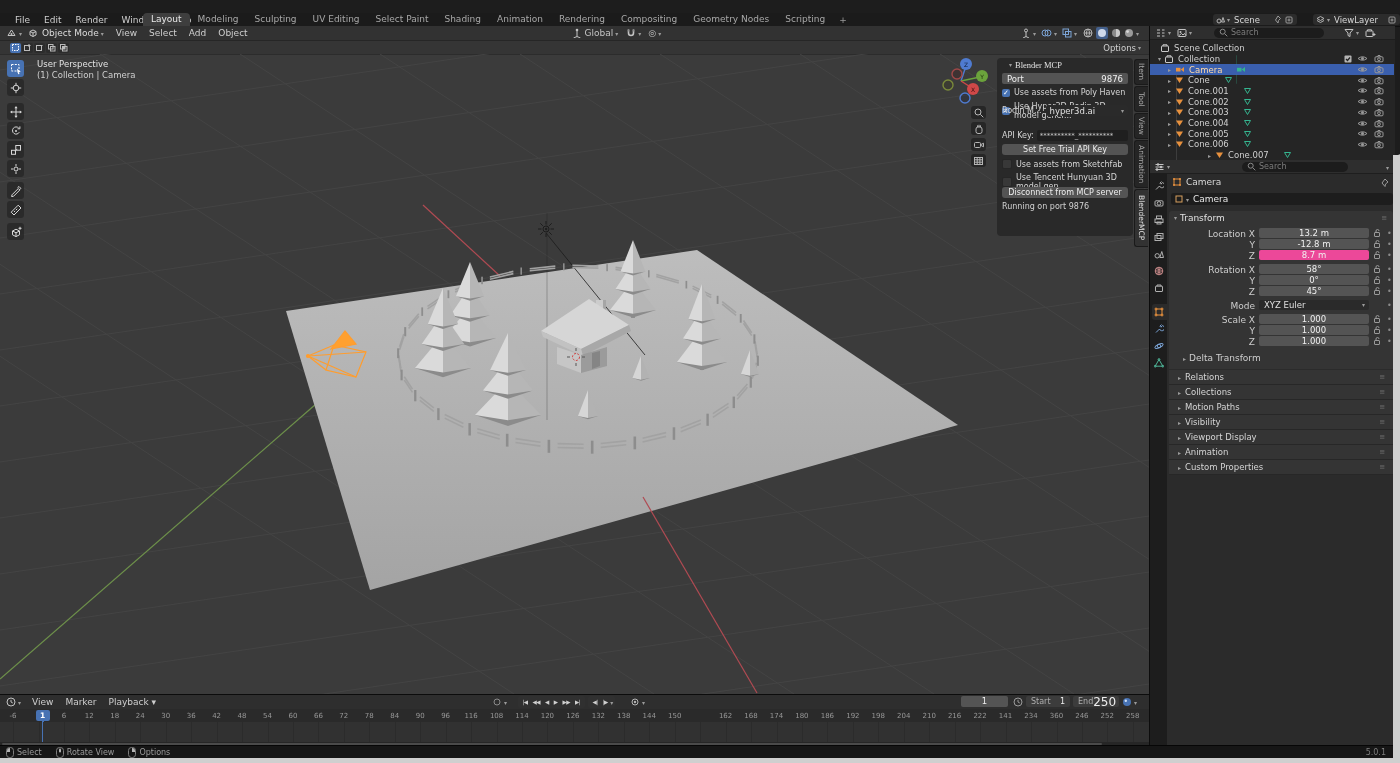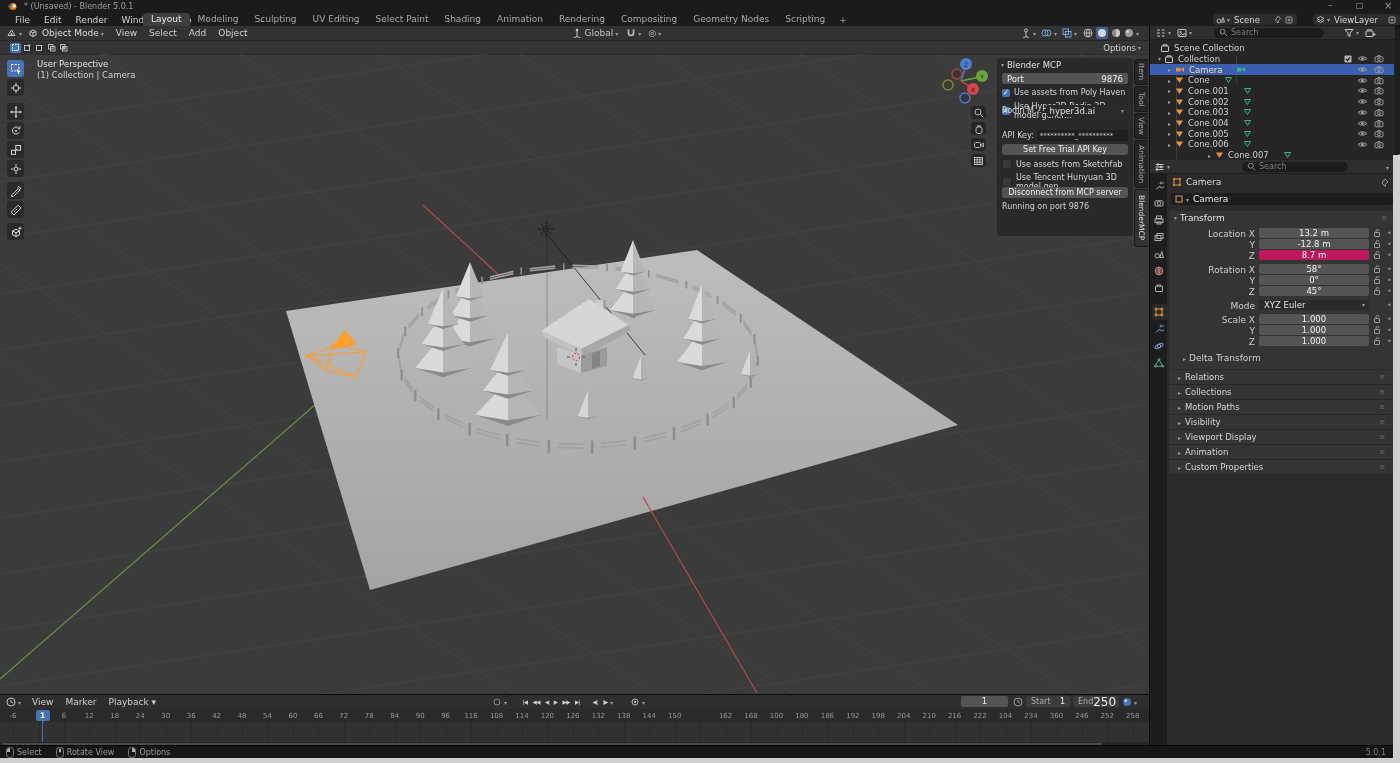--- a/index.html
+++ b/index.html
@@ -34,33 +34,20 @@
   .tbtn{color:#d0d0d0;font-size:5.5px;padding:0 2.5px;letter-spacing:-0.5px;}
   .navbtn{position:absolute;left:0;width:15px;height:13px;border-radius:3px;background:rgba(22,22,22,.55);
           display:flex;align-items:center;justify-content:center;}
   svg{display:block;}
 </style>
 </head>
 <body>
 
 <div id="app">
 
-  <div class="abs row" id="titlebar" style="left:0;top:0;width:1400px;height:13px;background:#1b1b1b;">
-    <span class="abs" style="left:7px;top:2px;">
-      <svg width="11" height="9">
-          <circle cx="6" cy="4.5" r="3.6" fill="#ea7600"></circle>
-          <circle cx="7.2" cy="4" r="1.7" fill="#fff"></circle>
-          <path d="M1 5 L5 2.5" stroke="#2f6fa8" stroke-width="1.4" fill="none"></path>
-        </svg>
-    </span>
-    <span class="abs" style="left:24px;top:2px;font-size:8px;color:#9d9d9d;">* (Unsaved) - Blender 5.0.1</span>
-    <span class="abs" style="left:1328px;top:0px;font-size:9px;color:#9a9a9a;">–</span>
-    <span class="abs" style="left:1356px;top:1px;font-size:8px;color:#9a9a9a;">□</span>
-    <span class="abs" style="left:1384px;top:0px;font-size:10px;color:#9a9a9a;">×</span>
-  </div>
 
   <div class="abs" id="topbar" style="left:0;top:13px;width:1400px;height:13px;background:#1b1b1b;border-bottom:1px solid #0f0f0f;">
     <div class="row abs" id="topbar-menus" style="left:8px;top:0;height:13px;">
         <span class="menu-item">File</span>
         <span class="menu-item">Edit</span>
         <span class="menu-item">Render</span>
         <span class="menu-item">Window</span>
         <span class="menu-item">Help</span>
       </div>
     <div class="row abs" id="workspaces" style="left:143px;top:0;height:13px;">
@@ -560,21 +547,21 @@
         </div>
         <div class="navbtn" style="top: 48px;">
           <svg width="12" height="12">
             <rect x="1.5" y="2.5" width="8" height="7" stroke="#b5b5b5" fill="none"></rect>
             <path d="M1.5 4.8 h8 M1.5 7.2 h8 M4.2 2.5 v7 M6.9 2.5 v7" stroke="#b5b5b5"></path>
           </svg>
         </div>
       </div>
 
     <div class="abs" id="mcp-panel" style="left:997px;top:32px;width:136px;height:178px;background:rgba(40,40,40,.95);border-radius:4px;">
-      <div class="row" style="height:13px;padding-left:4px;">
+      <div class="row" style="height:13px;padding-left:12px;font-family:Liberation Serif, serif;">
         <span class="chev" style="margin:0 3px 0 0;">▾</span>
         <span style="color:#e2e2e2;font-size:8.5px;">Blender MCP</span>
       </div>
       <div class="abs field row" style="left:5px;top:15px;width:126px;height:11px;justify-content:space-between;padding:0 5px;box-sizing:border-box;">
         <span>Port</span>
         <span>9876</span>
       </div>
       <div class="mcprow" style="top:30px;">
         <span class="cb on">✓</span>
           <span>Use assets from Poly Haven</span>
@@ -1087,21 +1074,21 @@
               <span style="position: absolute; left: 205px; top: 1px;">
                 <svg width="7" height="8">
                   <rect x="0.5" y="3.5" width="5" height="4" rx="0.5" stroke="#9a9a9a" fill="none"></rect>
                   <path d="M2 3.5 V2 a1.5 1.5 0 0 1 3 0" stroke="#9a9a9a" fill="none"></path>
                 </svg>
               </span>
               <span style="position: absolute; left: 218px; top: 1px; color: rgb(138, 138, 138); font-size: 8px;">•</span>
             </div>
             <div style="position: absolute; left: 0px; top: 22px; width: 224px; height: 10px;">
               <span style="position: absolute; left: 0px; top: 1px; width: 86px; text-align: right; color: rgb(205, 205, 205);">Z</span>
-              <span style="position: absolute; left: 90px; width: 110px; height: 10px; line-height: 10px; border-radius: 2px; font-size: 8.5px; background: #be185d; color: rgb(240, 240, 240); text-align: center;">8.7 m</span>
+              <span style="position: absolute; left: 90px; width: 110px; height: 10px; line-height: 10px; border-radius: 2px; font-size: 8.5px; background: #ec4899; color: rgb(240, 240, 240); text-align: center;">8.7 m</span>
               <span style="position: absolute; left: 205px; top: 1px;">
                 <svg width="7" height="8">
                   <rect x="0.5" y="3.5" width="5" height="4" rx="0.5" stroke="#9a9a9a" fill="none"></rect>
                   <path d="M2 3.5 V2 a1.5 1.5 0 0 1 3 0" stroke="#9a9a9a" fill="none"></path>
                 </svg>
               </span>
               <span style="position: absolute; left: 218px; top: 1px; color: rgb(138, 138, 138); font-size: 8px;">•</span>
             </div>
             <div style="position: absolute; left: 0px; top: 36px; width: 224px; height: 10px;">
               <span style="position: absolute; left: 0px; top: 1px; width: 86px; text-align: right; color: rgb(205, 205, 205);">Rotation X</span>
@@ -1312,30 +1299,30 @@
         <span class="ticklbl" style="left: 522px;">114</span>
         <span class="ticklbl" style="left: 547.4px;">120</span>
         <span class="ticklbl" style="left: 572.9px;">126</span>
         <span class="ticklbl" style="left: 598.4px;">132</span>
         <span class="ticklbl" style="left: 623.8px;">138</span>
         <span class="ticklbl" style="left: 649.3px;">144</span>
         <span class="ticklbl" style="left: 674.7px;">150</span>
         <span class="ticklbl" style="left: 700.1px; margin-top: 11px;">156</span>
         <span class="ticklbl" style="left: 725.6px; text-align: center;">162</span>
         <span class="ticklbl" style="left: 751px;">168</span>
-        <span class="ticklbl" style="left: 776.5px;">100</span>
+        <span class="ticklbl" style="left: 776.5px;">174</span>
         <span class="ticklbl" style="left: 801.9px;">180</span>
         <span class="ticklbl" style="left: 827.4px;">186</span>
         <span class="ticklbl" style="left: 852.9px;">192</span>
         <span class="ticklbl" style="left: 878.3px;">198</span>
         <span class="ticklbl" style="left: 903.8px;">204</span>
         <span class="ticklbl" style="left: 929.2px;">210</span>
         <span class="ticklbl" style="left: 954.6px;">216</span>
         <span class="ticklbl" style="left: 980.1px;">222</span>
-        <span class="ticklbl" style="left: 1005.5px;">104</span>
+        <span class="ticklbl" style="left: 1005.5px;">141</span>
         <span class="ticklbl" style="left: 1031px;">234</span>
         <span class="ticklbl" style="left: 1056.5px;">360</span>
         <span class="ticklbl" style="left: 1081.9px;">246</span>
         <span class="ticklbl" style="left: 1107.3px;">252</span>
         <span class="ticklbl" style="left: 1132.8px;">258</span>
         <div style="position: absolute; left: 35.6917px; top: 1px; width: 14px; height: 11px; background: rgb(71, 114, 179); border-radius: 2px; color: rgb(255, 255, 255); font-size: 7.5px; text-align: center; line-height: 11px; font-weight: bold;">1</div>
         <div style="position: absolute; left: 42.1917px; top: 12px; width: 1.5px; height: 1px; background: rgb(71, 114, 179);"></div>
       </div>
     <div class="abs" id="tracks" style="left:0;top:27px;width:1149px;height:20px;background:#313131;overflow:hidden;">
         <div style="position: absolute; left: 13px; top: 0px; width: 1px; height: 20px; background: rgb(43, 43, 43);"></div>

